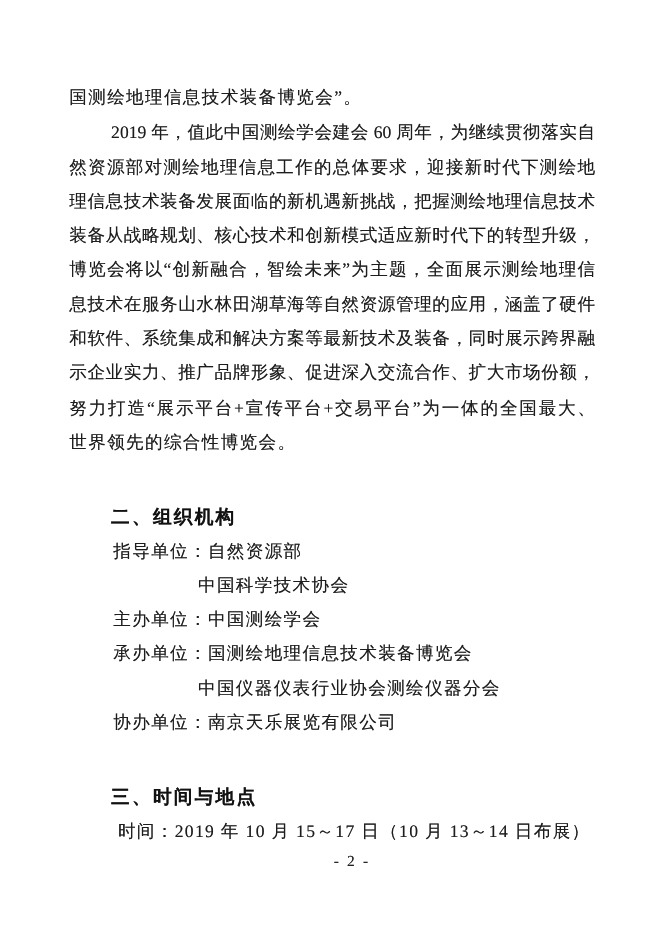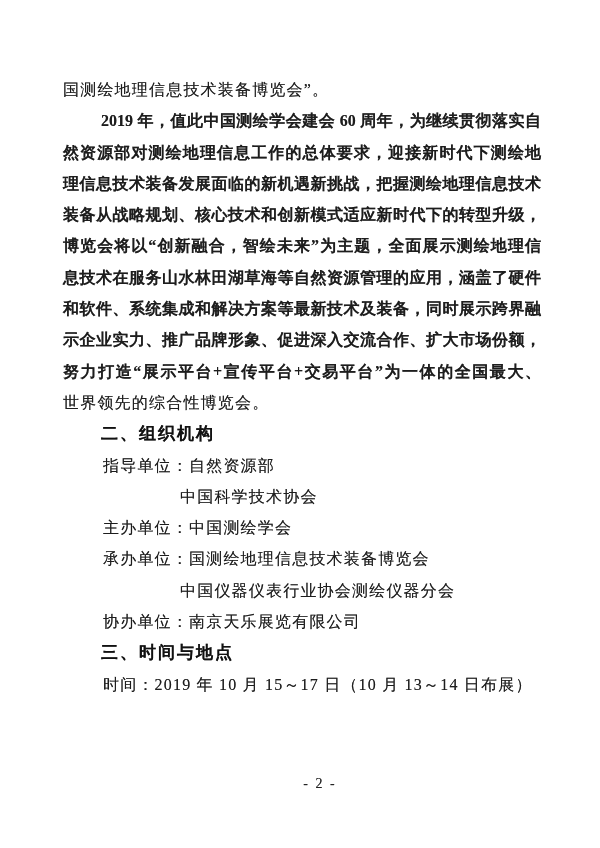--- a/index.html
+++ b/index.html
@@ -31,49 +31,50 @@
     text-shadow: 0 0 0.6px rgba(20,20,20,0.55);
     white-space: nowrap;
   }
   
   .jline {
     white-space: normal;
     text-align: justify;
     text-align-last: justify;
     text-justify: inter-character;
     letter-spacing: 0;
-    font-weight: bold;
   }
   .indent {
     text-indent: 38px;
   }
   .heading {
     line-height: 31.3px;
     font-size: 17px;
     font-weight: bold;
     font-family: "Liberation Sans", "DejaVu Sans", sans-serif;
     letter-spacing: 2px;
     color: #111111;
     padding-left: 38px;
     text-shadow: 0 0 0.5px rgba(0,0,0,0.6);
+    margin-top: 36px;
   }
   .org-row {
     padding-left: 40px;
   }
   .org-row .org-label {
     letter-spacing: 1.2px;
   }
   .org-row .org-value {
     letter-spacing: 1.2px;
   }
   .org-cont {
     padding-left: 117px;
   }
   .time-line {
     padding-left: 40px;
+    text-align: center;
   }
   .page-number {
     position: absolute;
     left: 0;
     top: 776px;
     width: 100%;
     text-align: center;
     font-size: 14px;
     letter-spacing: 2px;
     color: #222222;

